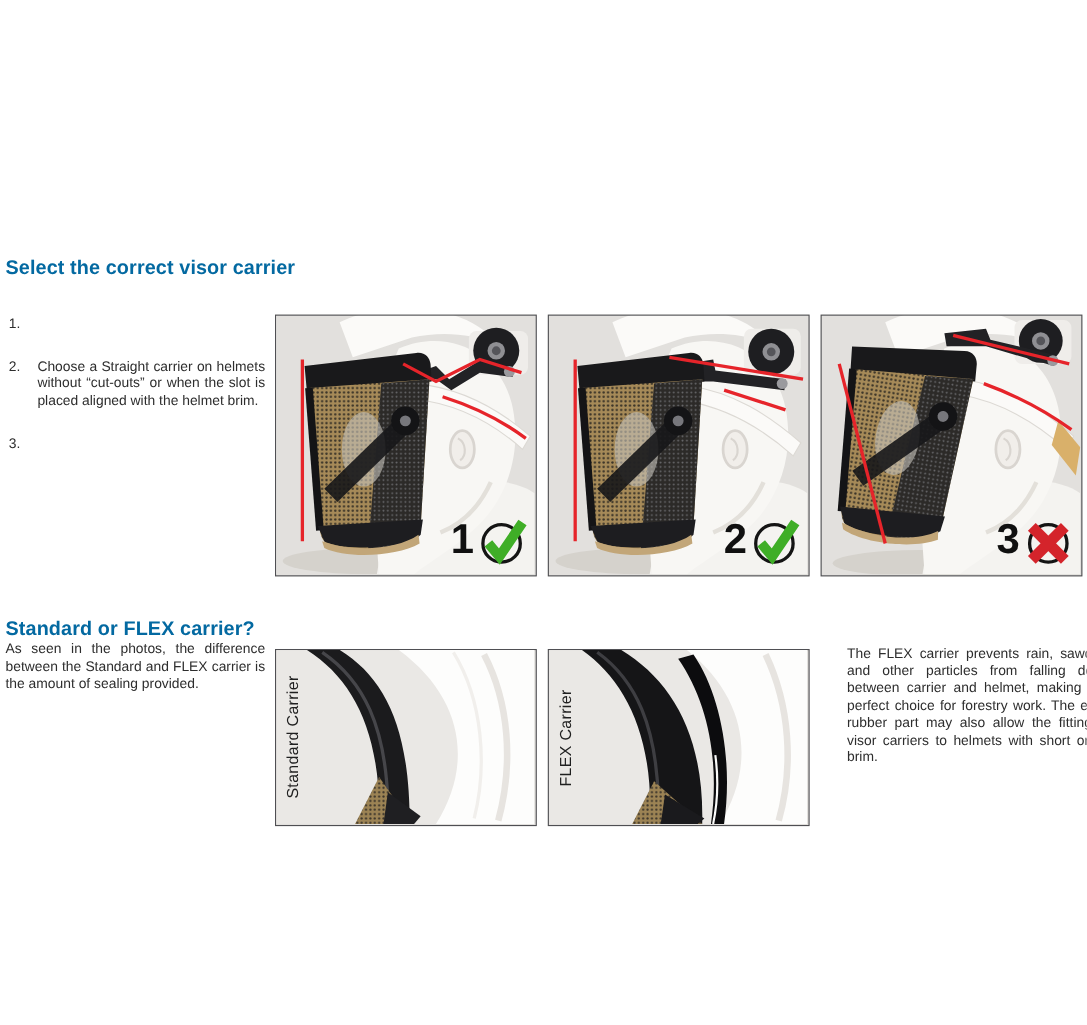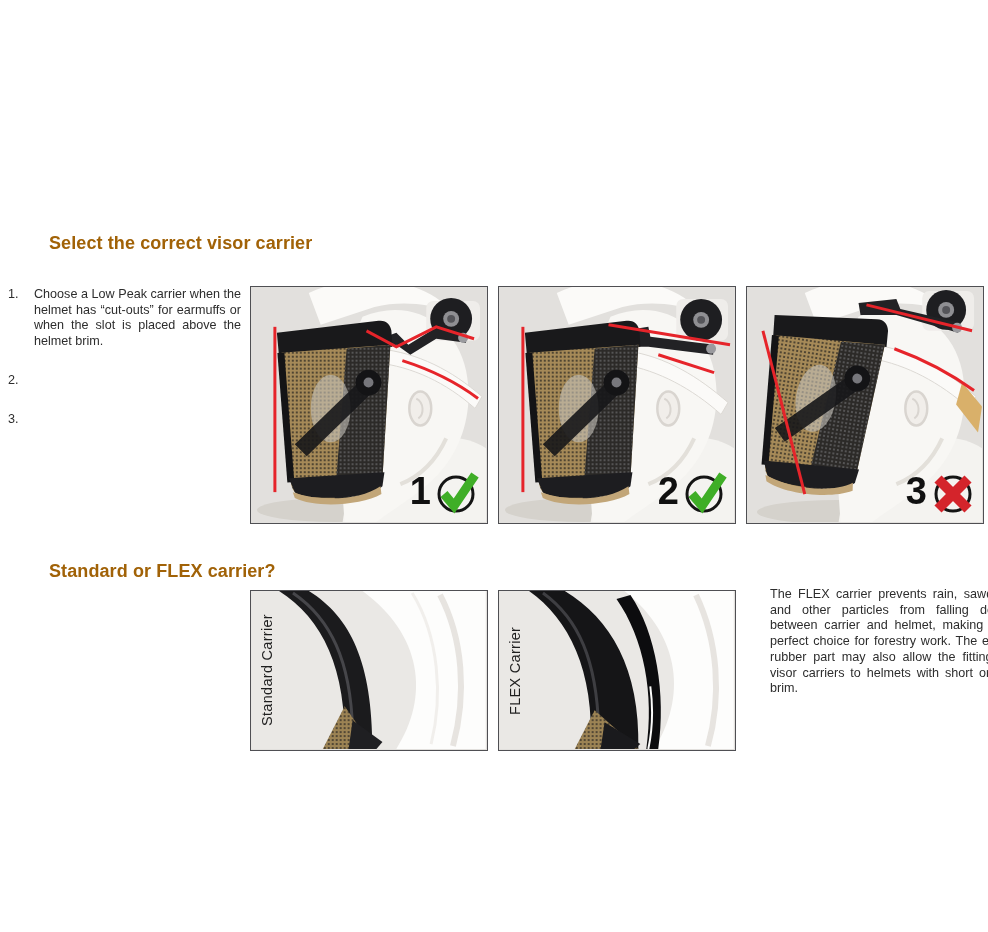--- a/index.html
+++ b/index.html
@@ -1,20 +1,20 @@
 <!DOCTYPE html>
 <html><head>
 <meta charset="utf-8">
 <style>
   html,body{margin:0;padding:0;background:#fff;}
   .page{
     position:relative;width:988px;height:932px;background:#ffffff;
     font-family:"Liberation Sans","DejaVu Sans",sans-serif;color:#2d2d2d;overflow:hidden;
   }
-  .h1{position:absolute;left:5px;font-size:18px;font-weight:bold;color:#a16207;letter-spacing:.1px;margin-left:44px;}
+  .h1{position:absolute;left:5px;font-size:18px;font-weight:bold;color:#0369a1;letter-spacing:.1px;}
   #heading1{top:233px;}
   #heading2{top:561px;}
   .steps{position:absolute;left:8px;top:287px;width:233px;}
   .step{display:flex;margin-bottom:23px;font-size:12.6px;line-height:15.7px;}
   .step .num{width:26px;flex:none;}
   .step .stext{flex:1;text-align:justify;}
   .para{position:absolute;font-size:12.6px;line-height:15.7px;text-align:justify;}
   #intro{left:5px;top:583px;width:236px;}
   #flextext{left:770px;top:587px;width:240px;}
   .photo{
@@ -39,24 +39,24 @@
 </head>
 <body>
 
 <div class="page">
 
   <div class="h1" id="heading1">Select the correct visor carrier</div>
 
   <div class="steps">
     <div class="step">
       <span class="num">1.</span>
-      <span class="stext">Choose a Low Peak carrier when the helmet has “cut-outs” for earmuffs or when the slot is placed above the helmet brim.</span>
     </div>
     <div class="step">
       <span class="num">2.</span>
+      <span class="stext">Choose a Straight carrier on helmets without “cut-outs” or when the slot is placed aligned with the helmet brim.</span>
     </div>
     <div class="step">
       <span class="num">3.</span>
     </div>
   </div>
 
   <div class="photo" id="tp1">
     <svg width="235" height="235" viewBox="0 0 236 236">
       <defs>
         <pattern id="meshA" width="4" height="4" patternUnits="userSpaceOnUse">
@@ -211,20 +211,21 @@
       <svg width="46" height="46" viewBox="0 0 46 46">
         <circle cx="23" cy="25" r="17" fill="none" stroke="#141414" stroke-width="3"></circle>
         <line x1="8" y1="10" x2="38" y2="40" stroke="#d4242b" stroke-width="10"></line>
         <line x1="38" y1="10" x2="8" y2="40" stroke="#d4242b" stroke-width="10"></line>
       </svg>
     </div>
   </div>
 
   <div class="h1" id="heading2">Standard or FLEX carrier?</div>
 
+  <div class="para" id="intro">As seen in the photos, the difference between the Standard and FLEX carrier is the amount of sealing provided.</div>
 
   <div class="photo" id="bp1">
     <svg width="235" height="158" viewBox="0 0 236 159">
       <defs>
         <pattern id="bmS" width="4" height="4" patternUnits="userSpaceOnUse">
           <rect width="4" height="4" fill="#9c8354"></rect>
             <circle cx="2" cy="2" r="1" fill="#39332a"></circle>
         </pattern>
       </defs>
       <rect width="236" height="159" fill="#eae8e5"></rect>

